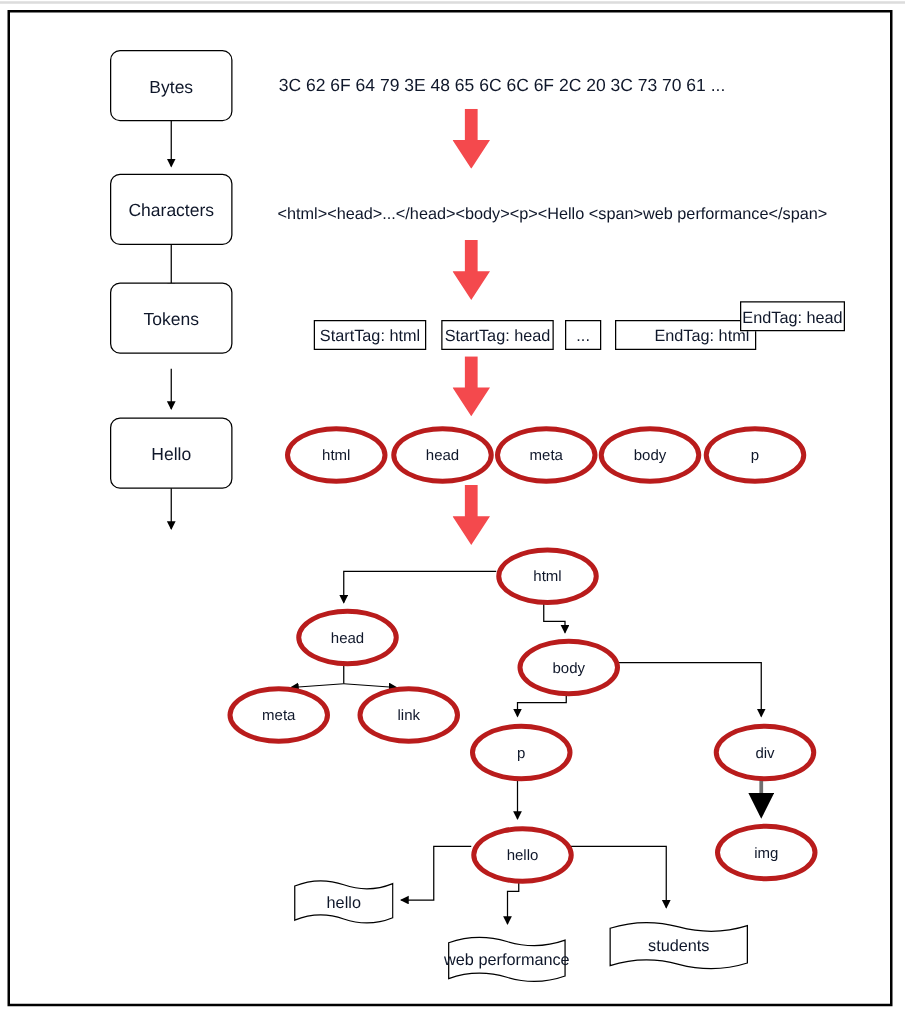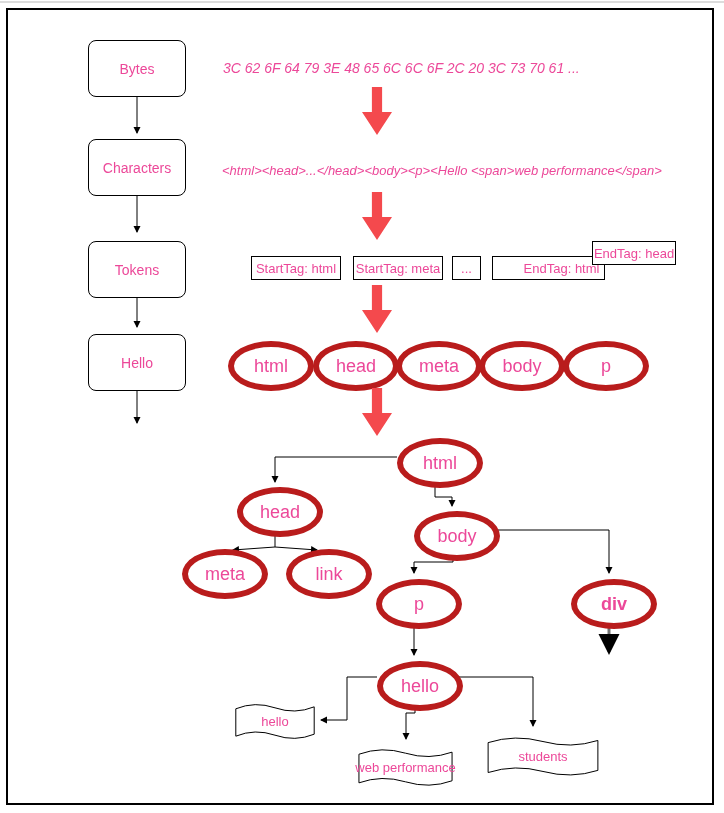--- a/index.html
+++ b/index.html
@@ -1,27 +1,27 @@
 <!DOCTYPE html>
 <html><head>
 <meta charset="utf-8">
 <style>
   html,body{margin:0;padding:0;background:#fff;}
   #page{position:relative;width:724px;height:813px;background:#ffffff;overflow:hidden;
-        font-family:"Liberation Sans", sans-serif;color:#ec4899;}
+        font-family:"Liberation Sans", sans-serif;color:#0f172a;}
   .topline{position:absolute;left:0;top:1px;width:724px;height:2px;background:#dcdcdc;}
   .frame{position:absolute;left:6px;top:8px;width:704px;height:793px;border:2px solid #000;background:transparent;}
   svg.wires{position:absolute;left:0;top:0;width:724px;height:813px;}
   .stage-box{position:absolute;width:96px;height:55px;background:#fff;border:1px solid #000;
              border-radius:8px;display:flex;align-items:center;justify-content:center;font-size:14px;}
-  .row-text{position:absolute;white-space:nowrap;font-size:14px;font-style:italic;}
+  .row-text{position:absolute;white-space:nowrap;font-size:14px;}
   .token-box{position:absolute;height:22px;background:#fff;border:1px solid #000;
              display:flex;align-items:center;justify-content:center;font-size:13px;white-space:nowrap;margin-left:24px;}
-  .ellipse{position:absolute;width:74px;height:38px;background:#fff;border:6px solid #b91c1c;
-           border-radius:50%;display:flex;align-items:center;justify-content:center;font-size:18px;}
+  .ellipse{position:absolute;width:74px;height:38px;background:#fff;border:4px solid #b91c1c;
+           border-radius:50%;display:flex;align-items:center;justify-content:center;font-size:12px;}
   .red-arrow{position:absolute;width:30px;height:48px;
              clip-path:polygon(33% 0%,67% 0%,67% 52%,100% 52%,50% 100%,0% 52%,33% 52%);
              filter:drop-shadow(1px 2px 2px rgba(120,120,120,.55));}
   .tape{position:absolute;}
   .tape svg{position:absolute;left:0;top:0;width:100%;height:100%;}
   .tape .lbl{position:absolute;left:0;top:0;width:100%;height:100%;display:flex;
              align-items:center;justify-content:center;font-size:13px;white-space:nowrap;}
 </style>
 </head>
 <body>
@@ -55,36 +55,36 @@
     <path d="M415,699 L415,713 L406,713 L406,739" stroke="#000" fill="none" marker-end="url(#arw)"></path>
     <path d="M453,677 L533,677 L533,726" stroke="#000" fill="none" marker-end="url(#arw)"></path>
   </svg>
 
   <div class="stage-box" style="left:88px;top:40px;">
       <span>Bytes</span>
     </div>
   <div class="stage-box" style="left:88px;top:139px;">
       <span>Characters</span>
     </div>
-  <div class="stage-box" style="left:88px;top:241px;text-align:right;">
+  <div class="stage-box" style="left:88px;top:226px;text-align:right;">
       <span>Tokens</span>
     </div>
   <div class="stage-box" style="left:88px;top:334px;">
       <span>Hello</span>
     </div>
 
   <div class="row-text" style="left:223px;top:60px;">3C 62 6F 64 79 3E 48 65 6C 6C 6F 2C 20 3C 73 70 61 ...</div>
 
   <div class="row-text" style="left:222px;top:163px;font-size:13px;">&lt;html&gt;&lt;head&gt;...&lt;/head&gt;&lt;body&gt;&lt;p&gt;&lt;Hello &lt;span&gt;web performance&lt;/span&gt;</div>
 
   <div class="token-box" style="left:227px;top:256px;width:88px;">
       <span>StartTag: html</span>
     </div>
   <div class="token-box" style="left:329px;top:256px;width:88px;">
-      <span>StartTag: meta</span>
+      <span>StartTag: head</span>
     </div>
   <div class="token-box" style="left:428px;top:256px;width:27px;">
       <span>...</span>
     </div>
   <div class="token-box" style="left:468px;top:256px;width:85px;padding-left:26px;">
       <span>EndTag: html</span>
     </div>
   <div class="token-box" style="left:568px;top:241px;width:82px;">
       <span>EndTag: head</span>
     </div>
@@ -121,25 +121,28 @@
     </div>
   <div class="ellipse" style="left:182px;top:549px;">
       <span>meta</span>
     </div>
   <div class="ellipse" style="left:286px;top:549px;justify-content:center;">
       <span>link</span>
     </div>
   <div class="ellipse" style="left:376px;top:579px;">
       <span>p</span>
     </div>
-  <div class="ellipse" style="left:571px;top:579px;font-weight:bold;">
+  <div class="ellipse" style="left:571px;top:579px;">
       <span>div</span>
     </div>
   <div class="ellipse" style="left:377px;top:661px;">
       <span>hello</span>
+    </div>
+  <div class="ellipse" style="left:572px;top:659px;">
+      <span>img</span>
     </div>
 
   <div class="tape" style="left:235px;top:700px;width:80px;height:43px;">
     <svg viewBox="0 0 100 44" preserveAspectRatio="none">
       <path d="M1,9 Q25,1 50,8 Q75,15 99,7 L99,35 Q75,43 50,36 Q25,29 1,37 Z" fill="#fff" stroke="#000" vector-effect="non-scaling-stroke"></path>
     </svg>
     <span class="lbl">hello</span>
   </div>
   <div class="tape" style="left:358px;top:745px;width:95px;height:45px;">
     <svg viewBox="0 0 100 44" preserveAspectRatio="none">

